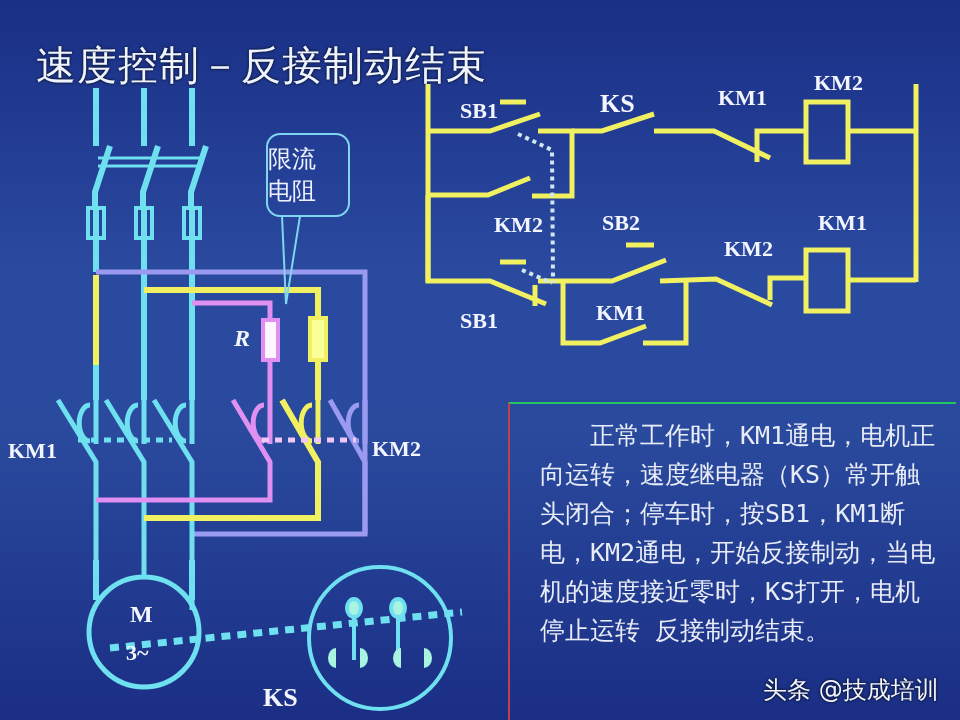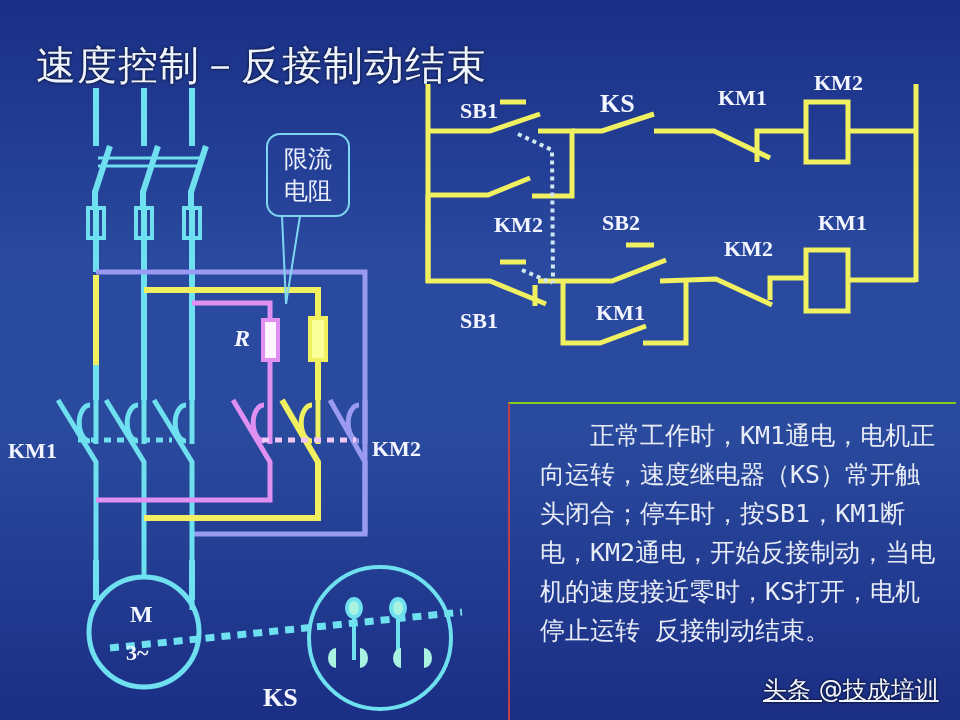--- a/index.html
+++ b/index.html
@@ -4,29 +4,29 @@
 <style>
   html, body { margin:0; padding:0; }
   body { width:960px; height:720px; overflow:hidden; position:relative;
     background: linear-gradient(180deg, #1a2f86 0%, #2a4aa0 38%, #2a4a9e 60%, #1a2e84 100%);
     font-family: "DejaVu Serif", "Liberation Serif", serif; }
   .title { position:absolute; left:36px; top:38px; font-size:40px; color:#eef4ff; letter-spacing:1px;
     font-family: "DejaVu Serif", serif; text-shadow: 0 0 3px #000; white-space:nowrap; }
   svg.diagram { position:absolute; left:0; top:0; }
   .lbl { font-family: "Liberation Serif", "DejaVu Serif", serif; font-weight:bold; fill:#f4f6ff; }
   .note { position:absolute; left:508px; top:402px; width:448px; height:318px;
-    border-left:2px solid #c0404a; border-top:2px solid #84cc16; box-sizing:border-box;
+    border-left:2px solid #c0404a; border-top:2px solid #22c55e; box-sizing:border-box;
     padding:12px 18px 16px 30px; color:#e8ecf6; font-size:25px; line-height:39px;
     font-family: "DejaVu Sans Mono", "Liberation Mono", monospace; }
   .note p { margin:0; text-indent:2em; }
   .watermark { position:absolute; left:763px; top:674px; color:#f4f6ff; font-size:24px;
-    font-family: "DejaVu Sans", sans-serif; text-shadow:0 0 3px #000; white-space:nowrap;text-decoration:underline; }
+    font-family: "DejaVu Sans", sans-serif; text-shadow:0 0 3px #000; white-space:nowrap; }
   .callout { position:absolute; left:266px; top:133px; width:84px; height:84px; border:2px solid #7fd6f0;
     border-radius:14px; box-sizing:border-box; color:#eef2ff; font-size:24px; line-height:32px;
-    text-align:center; padding-top:8px; font-family:"DejaVu Serif", serif; }
+    padding-top:8px; font-family:"DejaVu Serif", serif; }
 </style>
 </head>
 <body>
 
 <div class="title">速度控制－反接制动结束</div>
 
 <svg class="diagram" width="960" height="720" viewBox="0 0 960 720">
 
   <g fill="none" stroke-linecap="butt">
 

